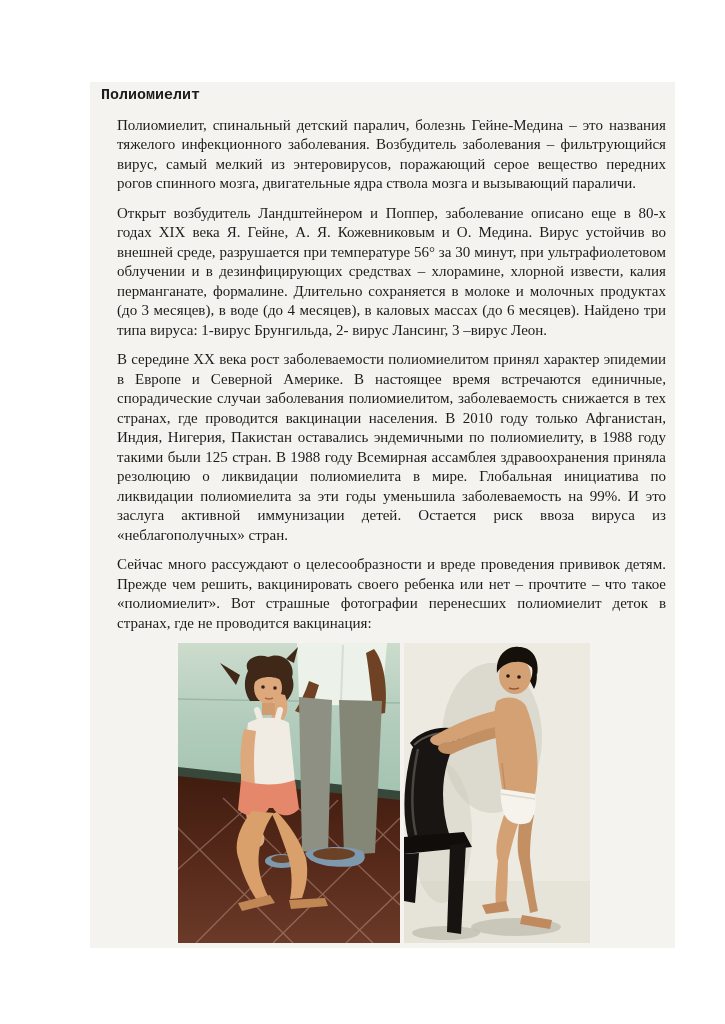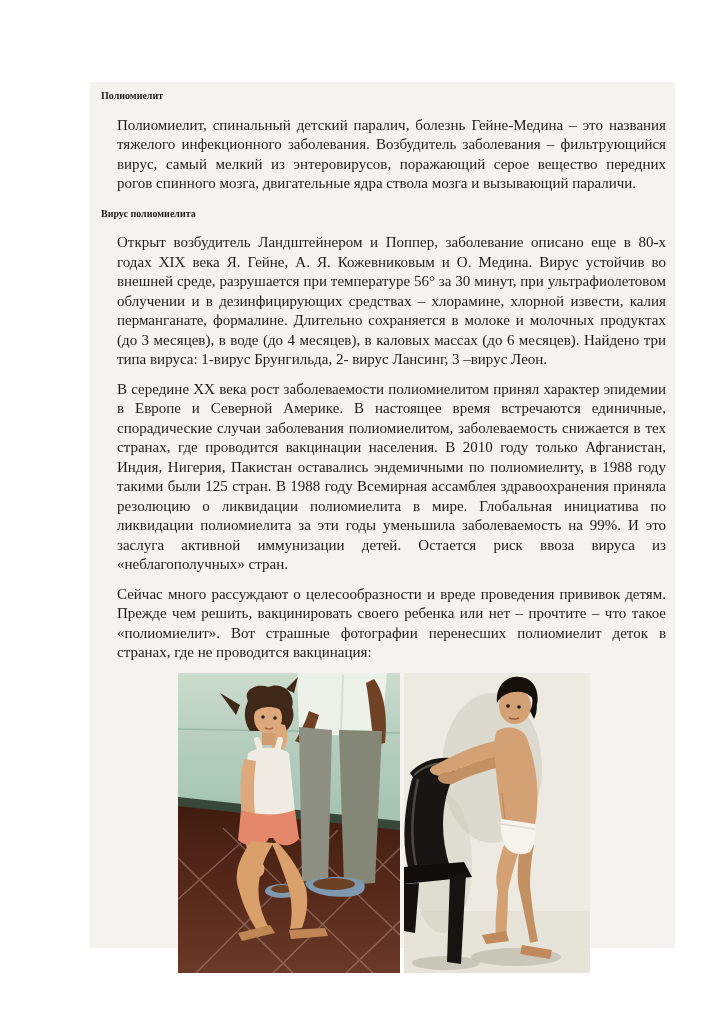--- a/index.html
+++ b/index.html
@@ -1,39 +1,38 @@
 <!DOCTYPE html>
 <html><head>
 <meta charset="utf-8">
 <style>
   html,body{margin:0;padding:0;}
   body{width:725px;height:1024px;background:#ffffff;overflow:hidden;}
   .page{position:relative;width:725px;height:1024px;background:#ffffff;
         font-family:"Liberation Serif","DejaVu Serif",serif;}
   .sheet{position:absolute;left:90px;top:82px;width:585px;height:866px;
          background:#f4f3f0;box-sizing:border-box;padding:4px 9px 0 11px;}
-  .sheet h1,.sheet h2{font-size:10px;line-height:19.5px;margin:0 0 10px 0;
-         font-weight:bold;color:#1c1c1a;text-align:left;}
+  .sheet h1,.sheet h2{font-size:15px;line-height:19.5px;margin:0 0 10px 0;
+         font-weight:bold;color:#1c1c1a;text-align:left;font-family:Liberation Mono, monospace;}
   .sheet p{font-size:15px;line-height:19.5px;margin:0 0 10px 16px;
          text-align:justify;color:#1c1c1a;}
   .photos{display:flex;justify-content:center;align-items:flex-start;
          gap:4px;margin-top:4px;}
   .photo{display:block;flex:0 0 auto;}
 </style>
 </head>
 <body>
 
 <div class="page">
   <div class="sheet">
 
     <h1>Полиомиелит</h1>
 
     <p>Полиомиелит, спинальный детский паралич, болезнь Гейне-Медина – это названия тяжелого инфекционного заболевания. Возбудитель заболевания – фильтрующийся вирус, самый мелкий из энтеровирусов, поражающий серое вещество передних рогов спинного мозга, двигательные ядра ствола мозга и вызывающий параличи.</p>
 
-    <h2>Вирус полиомиелита</h2>
 
     <p>Открыт возбудитель Ландштейнером и Поппер, заболевание описано еще в 80-х годах XIX века Я. Гейне, А. Я. Кожевниковым и О. Медина. Вирус устойчив во внешней среде, разрушается при температуре 56° за 30 минут, при ультрафиолетовом облучении и в дезинфицирующих средствах – хлорамине, хлорной извести, калия перманганате, формалине. Длительно сохраняется в молоке и молочных продуктах (до 3 месяцев), в воде (до 4 месяцев), в каловых массах (до 6 месяцев). Найдено три типа вируса: 1-вирус Брунгильда, 2- вирус Лансинг, 3 –вирус Леон.</p>
 
     <p>В середине XX века рост заболеваемости полиомиелитом принял характер эпидемии в Европе и Северной Америке. В настоящее время встречаются единичные, спорадические случаи заболевания полиомиелитом, заболеваемость снижается в тех странах, где проводится вакцинации населения. В 2010 году только Афганистан, Индия, Нигерия, Пакистан оставались эндемичными по полиомиелиту, в 1988 году такими были 125 стран. В 1988 году Всемирная ассамблея здравоохранения приняла резолюцию о ликвидации полиомиелита в мире. Глобальная инициатива по ликвидации полиомиелита за эти годы уменьшила заболеваемость на 99%. И это заслуга активной иммунизации детей. Остается риск ввоза вируса из «неблагополучных» стран.</p>
 
     <p>Сейчас много рассуждают о целесообразности и вреде проведения прививок детям. Прежде чем решить, вакцинировать своего ребенка или нет – прочтите – что такое «полиомиелит». Вот страшные фотографии перенесших полиомиелит деток в странах, где не проводится вакцинация:</p>
 
     <div class="photos">
 
       <svg class="photo" width="222" height="300" viewBox="0 0 222 300" role="img">

